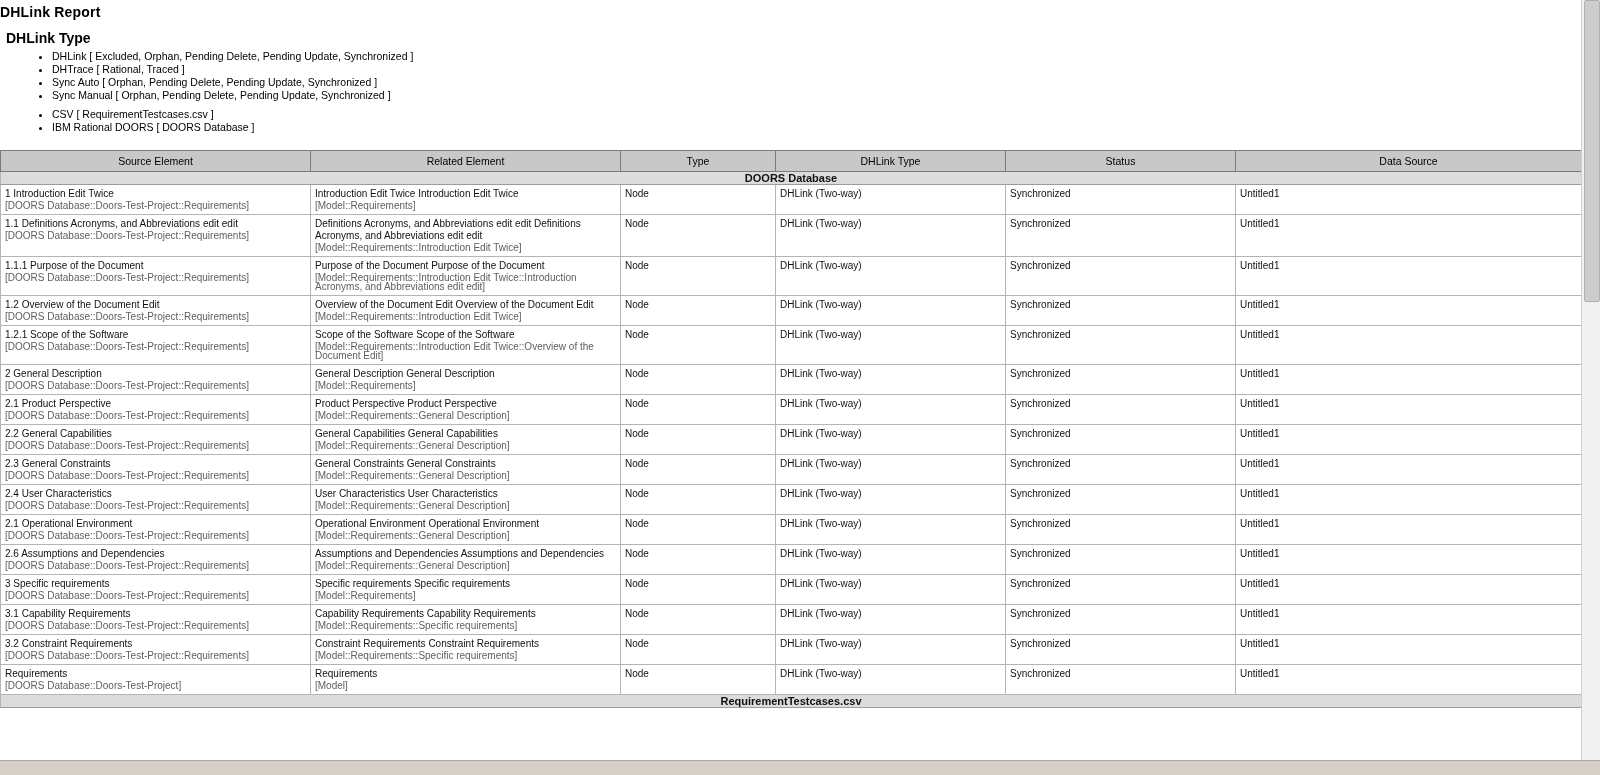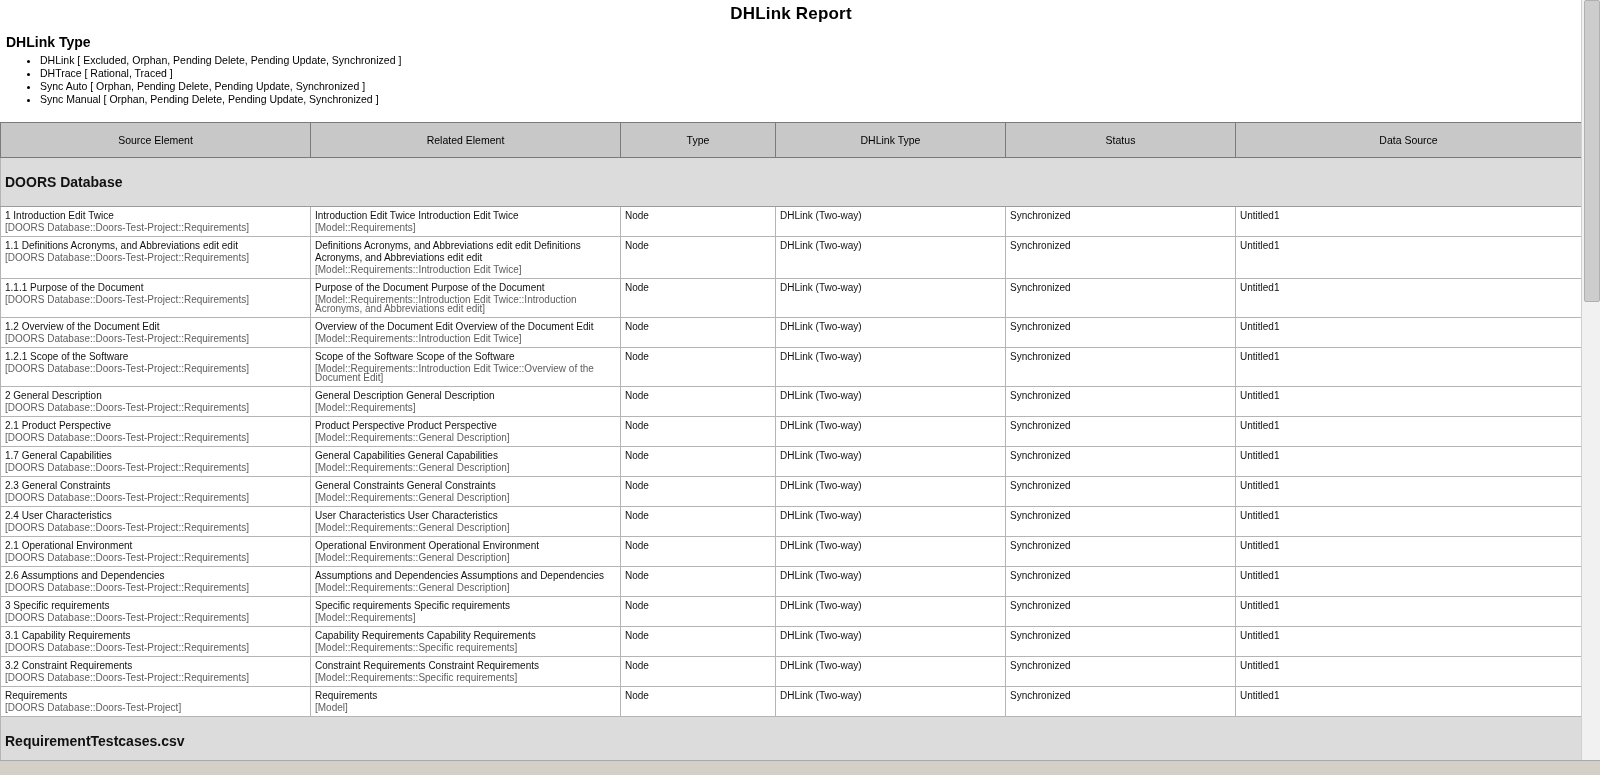--- a/index.html
+++ b/index.html
@@ -11,34 +11,34 @@
   }
   #page {
     position: relative;
     width: 1600px;
     height: 775px;
     overflow: hidden;
     background: #ffffff;
     box-sizing: border-box;
   }
   .report-title {
-    text-align: center;
-    font-size: 17px;
+    text-align: left;
+    font-size: 14px;
     font-weight: bold;
     padding: 4px 0 6px 0;
     margin: 0;
     letter-spacing: 0.2px;
   }
   .section-heading {
     font-size: 14px;
     font-weight: bold;
     margin: 4px 0 4px 6px;
   }
   ul.bullets {
-    margin: 2px 0 6px 0;
+    margin: 2px 0 6px 12px;
     list-style-type: disc;
   }
   ul.bullets li {
     font-size: 10.5px;
     line-height: 13px;
     margin: 0;
     padding: 0;
   }
   .spacer-8 { height: 8px; }
   table.report {
@@ -46,41 +46,42 @@
     border-collapse: collapse;
     table-layout: fixed;
     margin-top: 2px;
   }
   table.report th {
     background: #c8c8c8;
     border: 1px solid #7a7a7a;
     font-size: 10.5px;
     font-weight: normal;
     text-align: center;
-    padding: 11px 2px;
+    padding: 4px 2px;
     color: #000;
   }
   table.report td {
     border-left: 1px solid #b5b5b5;
     border-right: 1px solid #b5b5b5;
     border-bottom: 1px solid #b5b5b5;
     font-size: 10px;
     vertical-align: top;
     padding: 3px 4px 4px 4px;
     color: #111;
   }
   tr.group-row td {
     background: #dcdcdc;
-    font-size: 14px;
+    font-size: 11px;
     font-weight: bold;
-    padding: 16px 4px;
+    padding: 0 4px;
     border-left: 1px solid #b5b5b5;
     border-right: 1px solid #b5b5b5;
     border-bottom: 1px solid #9c9c9c;
     border-top: 1px solid #9c9c9c;
+    text-align: center;
   }
   .main-text {
     font-size: 10px;
     line-height: 12px;
     color: #111;
     display: block;
   }
   .sub-text {
     font-size: 10px;
     line-height: 9px;
@@ -137,20 +138,24 @@
     <h1 class="report-title">DHLink Report</h1>
 
     <h2 class="section-heading">DHLink Type</h2>
     <ul class="bullets">
       <li>DHLink [ Excluded, Orphan, Pending Delete, Pending Update, Synchronized ]</li>
       <li>DHTrace [ Rational, Traced ]</li>
       <li>Sync Auto [ Orphan, Pending Delete, Pending Update, Synchronized ]</li>
       <li>Sync Manual [ Orphan, Pending Delete, Pending Update, Synchronized ]</li>
     </ul>
 
+    <ul class="bullets">
+      <li>CSV [ RequirementTestcases.csv ]</li>
+      <li>IBM Rational DOORS [ DOORS Database ]</li>
+    </ul>
 
     <div class="spacer-8"></div>
 
     <table class="report">
       <colgroup>
         <col class="col-src">
         <col class="col-rel">
         <col class="col-type">
         <col class="col-dht">
         <col class="col-status">
@@ -328,21 +333,21 @@
           <td>
               <span class="main-text">Synchronized</span>
             </td>
           <td>
               <span class="main-text">Untitled1</span>
             </td>
         </tr>
 
         <tr>
           <td>
-            <span class="main-text">1.7 General Capabilities</span>
+            <span class="main-text">2.2 General Capabilities</span>
             <span class="sub-text">[DOORS Database::Doors-Test-Project::Requirements]</span>
           </td>
           <td>
             <span class="main-text">General Capabilities General Capabilities</span>
             <span class="sub-text">[Model::Requirements::General Description]</span>
           </td>
           <td>
               <span class="main-text">Node</span>
             </td>
           <td>

